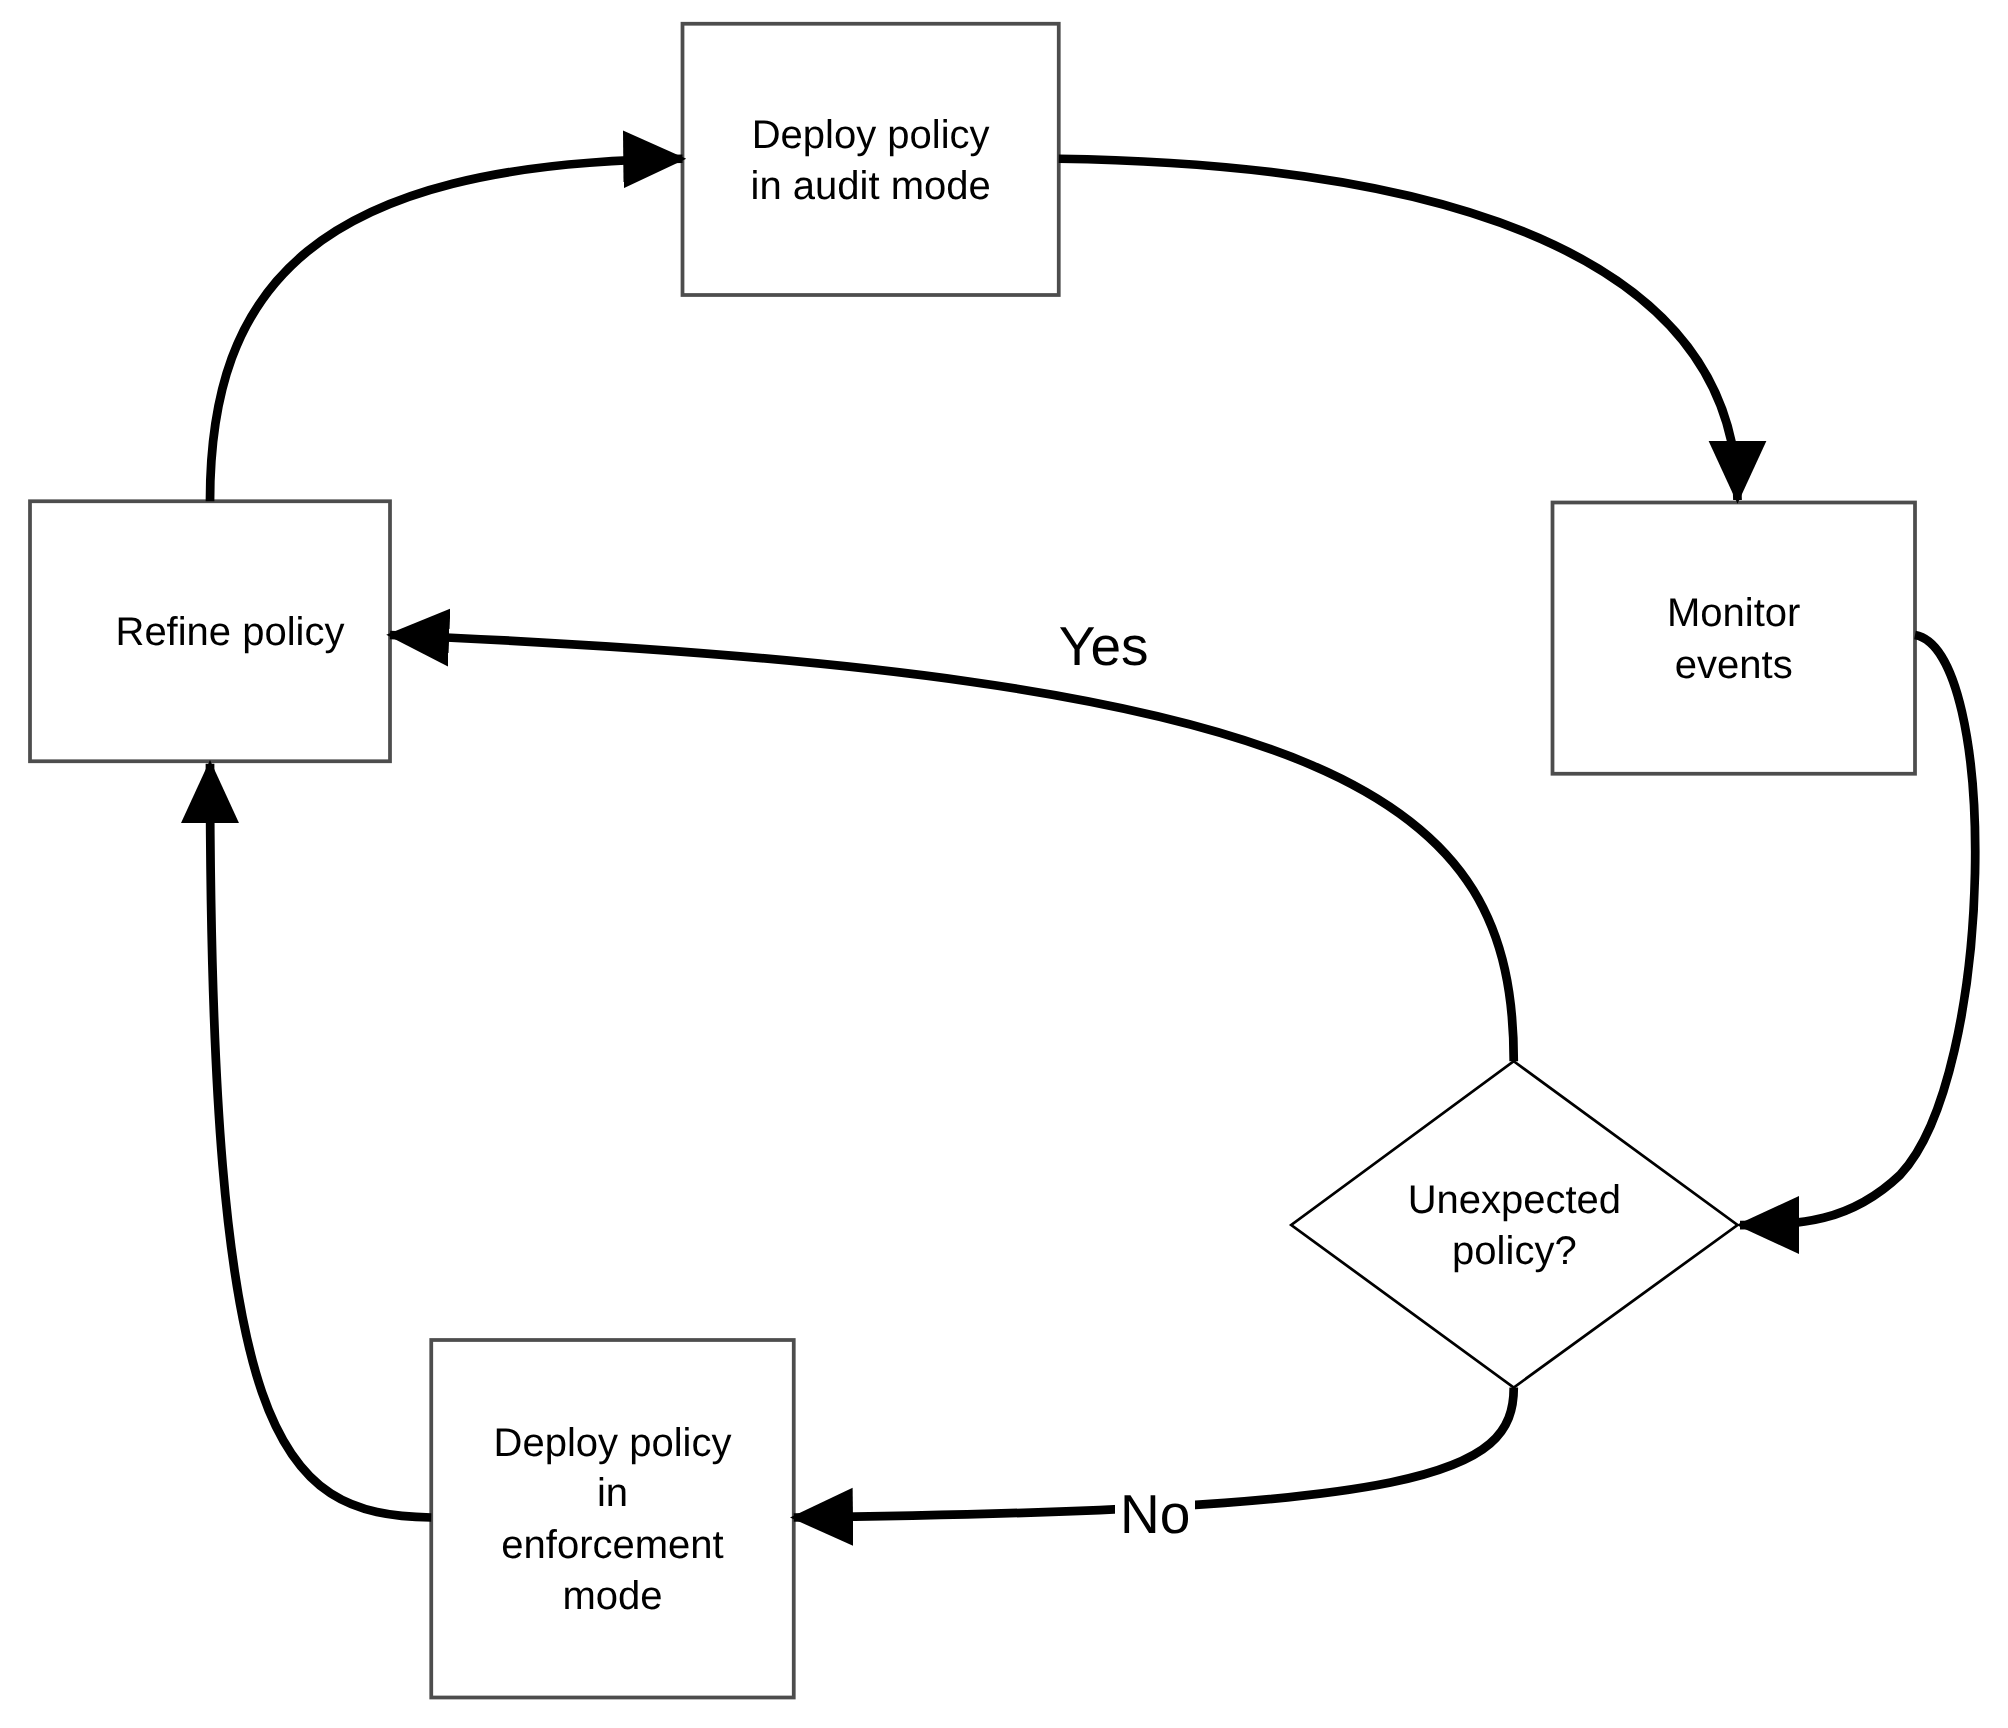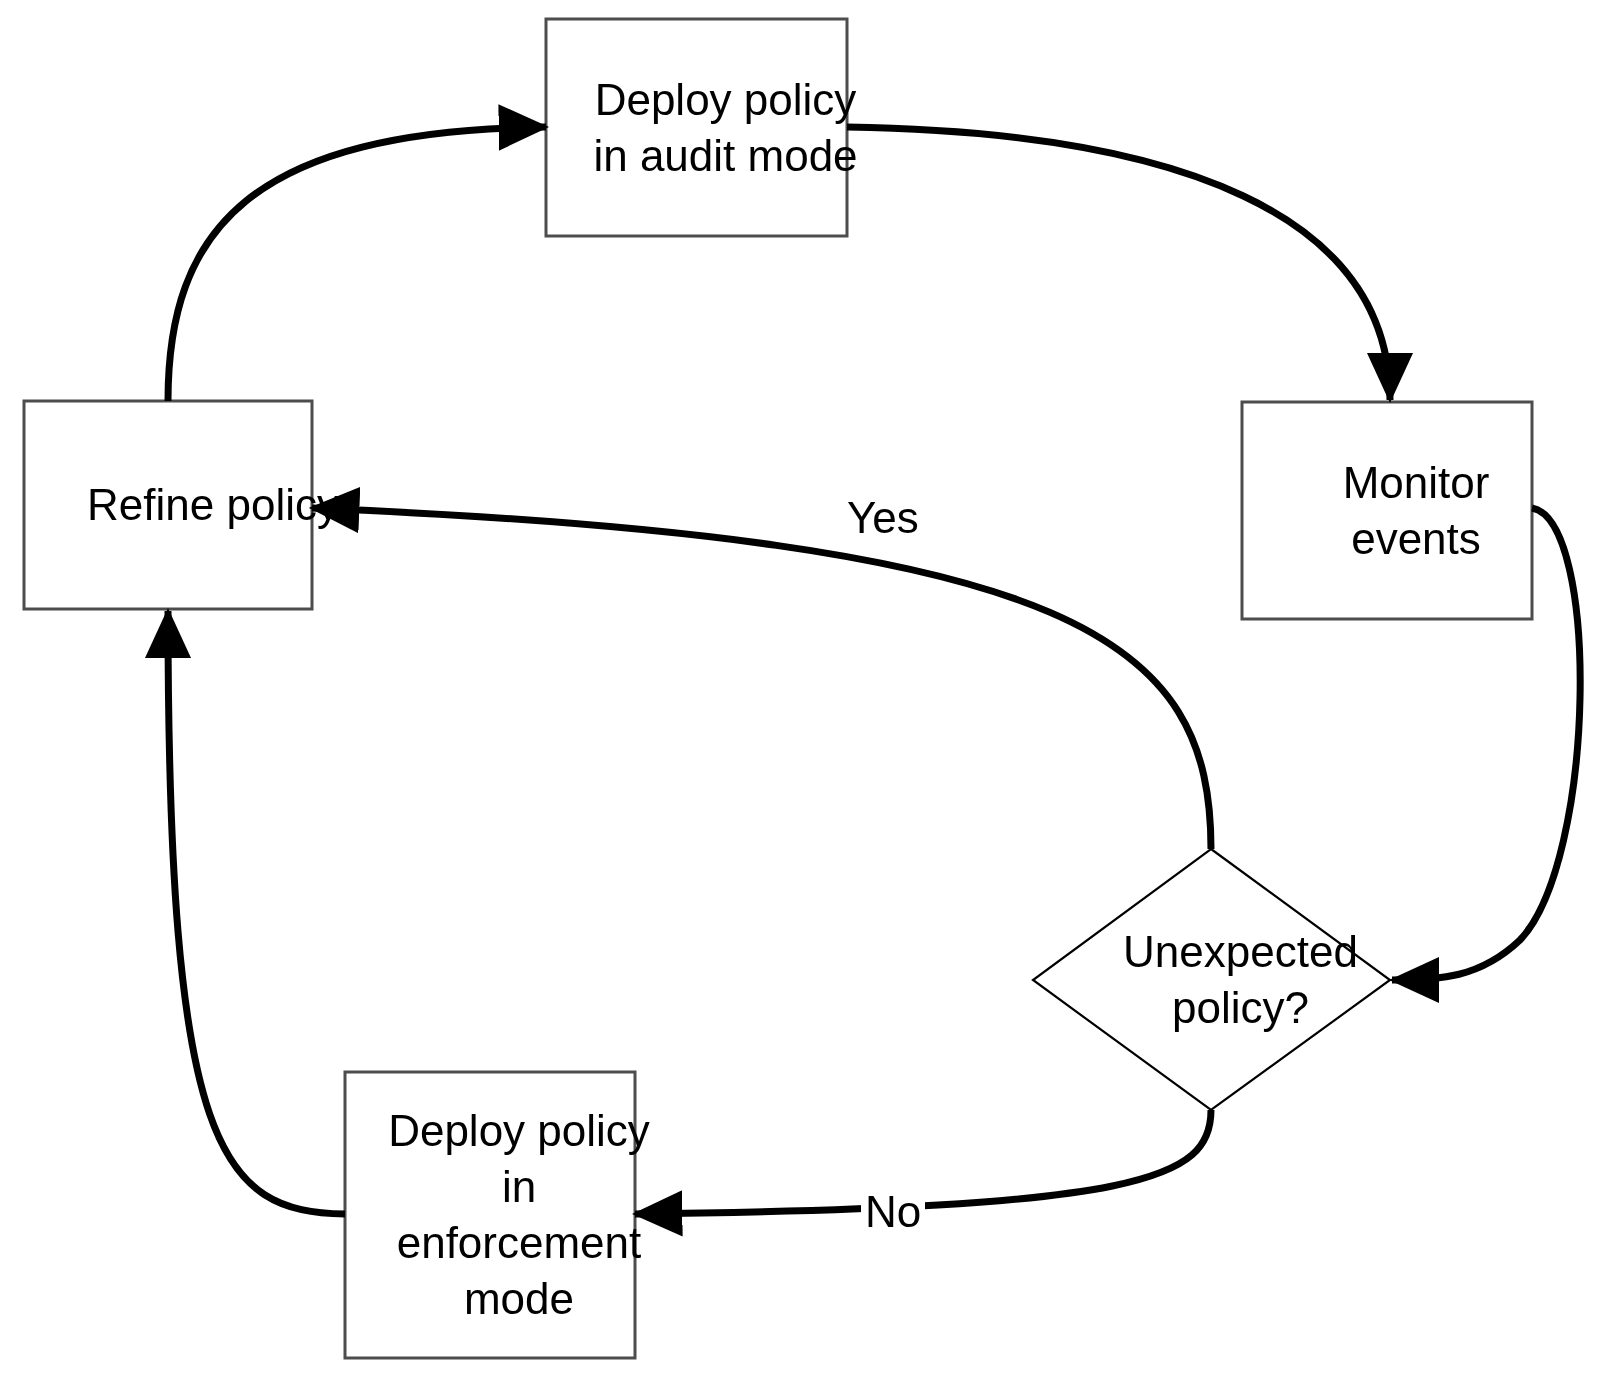--- a/index.html
+++ b/index.html
@@ -23,25 +23,24 @@
     height: 1382px;
   }
   .node-label {
     position: absolute;
     display: flex;
     align-items: center;
     justify-content: center;
     text-align: center;
     color: #000000;
     font-family: "Liberation Sans", sans-serif;
-    font-size: 44px;
+    font-size: 32px;
     line-height: 1.27;
     white-space: pre-line;
     pointer-events: none;
-    margin-left: 29px;
   }
   .edge-label {
     position: absolute;
     color: #000000;
     font-family: "Liberation Sans", sans-serif;
     font-size: 44px;
     line-height: 1;
     background: #ffffff;
     padding: 0 4px;
     white-space: nowrap;
@@ -93,15 +92,15 @@
   <div class="node-label" style="left:1033px; top:849px; width:357px; height:261px;">Unexpected
 policy?</div>
 
   <div class="node-label" style="left:345px; top:1072px; width:290px; height:286px;">Deploy policy
 in
 enforcement
 mode</div>
 
   <div class="edge-label" style="left:801px; top:496px;margin-left:42px;">Yes</div>
 
-  <div class="edge-label" style="left:861px; top:1190px;">No</div>
+  <div class="edge-label" style="left:892px; top:1190px;">No</div>
 
 </div>
 
 </body></html>

